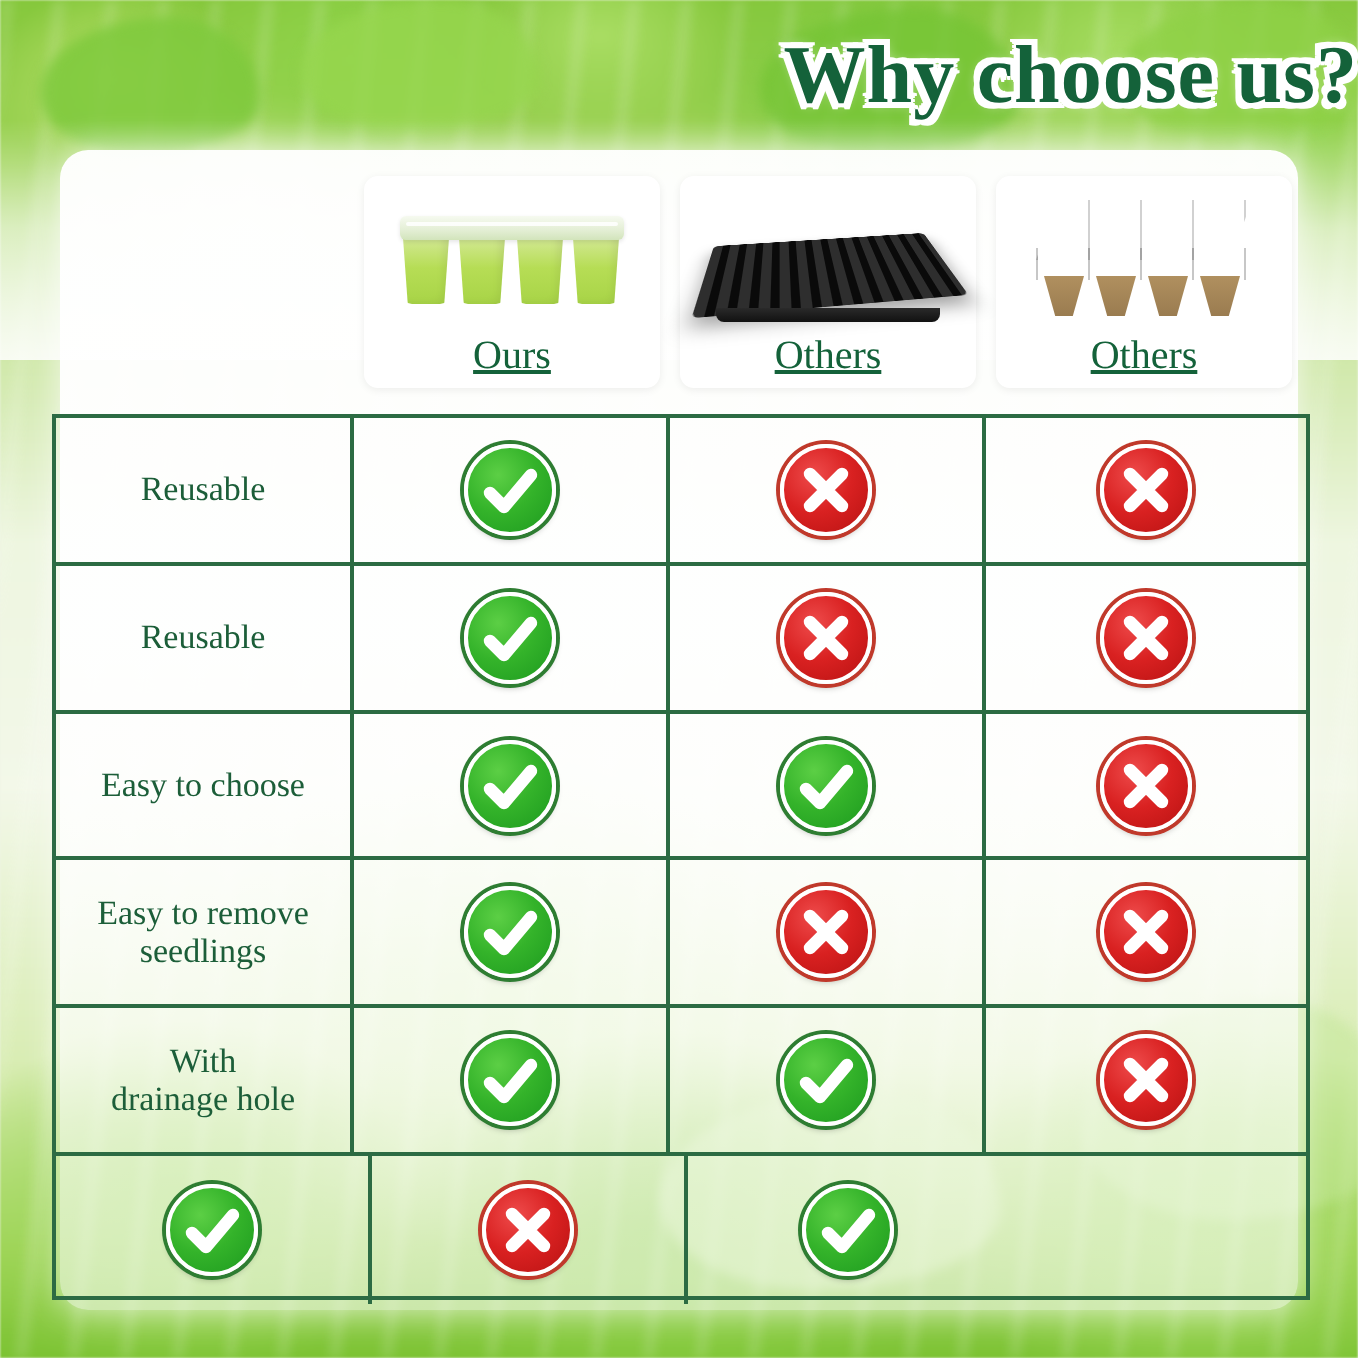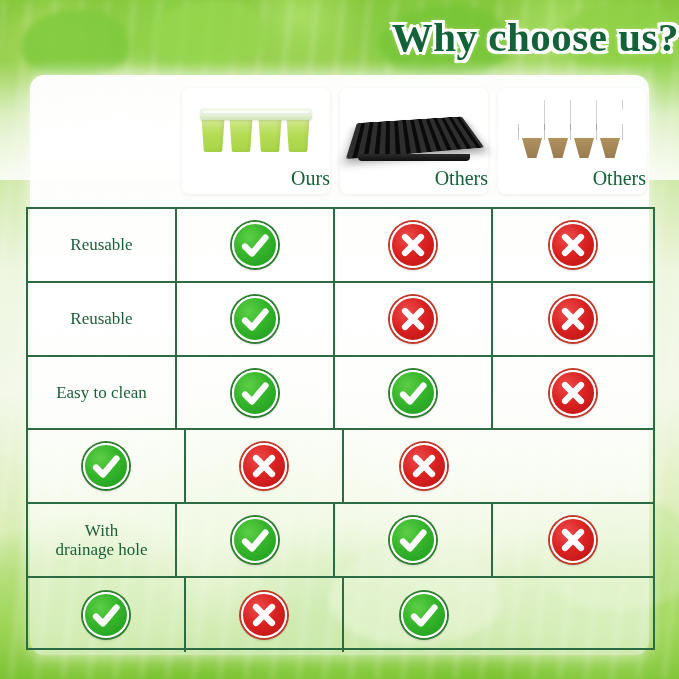--- a/index.html
+++ b/index.html
@@ -57,22 +57,22 @@
        3px 3px 0 #fff, -3px 3px 0 #fff, 3px -3px 0 #fff, -3px -3px 0 #fff,
        0 0 7px rgba(255,255,255,.95);
   }
 
   
   .headrow{position:absolute;left:0;top:88px;width:679px;height:108px;}
   .hcard{position:absolute;top:0;width:148px;height:106px;background:#fff;border-radius:7px;
     box-shadow:0 1px 4px rgba(0,0,0,0.07);}
   .hcard.c1{left:182px;} .hcard.c2{left:340px;} .hcard.c3{left:498px;}
   .hpic{position:absolute;left:0;top:4px;width:148px;height:66px;}
-  .hlabel{position:absolute;left:0;bottom:4px;width:148px;text-align:right;
-    font-size:20px;color:#14623a;font-family:"Liberation Serif",serif;}
+  .hlabel{position:absolute;left:0;bottom:4px;width:148px;text-align:center;
+    font-size:20px;color:#14623a;font-family:"Liberation Serif",serif;text-decoration:underline;}
 
   
   .cups{position:absolute;left:50%;top:10px;transform:translateX(-50%);width:112px;height:52px;}
   .cup{position:absolute;top:10px;width:24px;height:40px;
     background:linear-gradient(180deg,#e9f3d2 0%,#cfe78c 22%,#b6dd55 55%,#a8d447 100%);
     border-radius:2px 2px 5px 5px;clip-path:polygon(0 0,100% 0,88% 100%,12% 100%);
     box-shadow:inset -3px 0 4px rgba(0,0,0,0.07);}
   .cup.k1{left:1px}.cup.k2{left:29px}.cup.k3{left:58px}.cup.k4{left:86px}
   .cuprim{position:absolute;left:0;top:6px;width:112px;height:12px;
     background:linear-gradient(180deg,#f6faf0 0%,#e3eed4 60%,#d2e4bb 100%);
@@ -236,45 +236,48 @@
         <div class="tcell c-mark last">
           <span class="ico no">
             <svg viewBox="0 0 42 42">
               <path d="M13 13 L29 29 M29 13 L13 29" fill="none" stroke="#ffffff" stroke-width="6.2" stroke-linecap="round"></path>
             </svg>
           </span>
         </div>
       </div>
       <div class="trow">
         <div class="tcell c-label">
-          <div class="lbl">Easy to clean</div>
-        </div>
-        <div class="tcell c-mark">
-          <span class="ico ok">
-            <svg viewBox="0 0 42 42">
-              <path d="M11 22.5 L18 29.5 L31.5 13.5" fill="none" stroke="#ffffff" stroke-width="6.2" stroke-linecap="round" stroke-linejoin="round"></path>
-            </svg>
-          </span>
-        </div>
-        <div class="tcell c-mark">
-          <span class="ico ok">
-            <svg viewBox="0 0 42 42">
-              <path d="M11 22.5 L18 29.5 L31.5 13.5" fill="none" stroke="#ffffff" stroke-width="6.2" stroke-linecap="round" stroke-linejoin="round"></path>
-            </svg>
-          </span>
-        </div>
-        <div class="tcell c-mark last">
-          <span class="ico no">
-            <svg viewBox="0 0 42 42">
-              <path d="M13 13 L29 29 M29 13 L13 29" fill="none" stroke="#ffffff" stroke-width="6.2" stroke-linecap="round"></path>
-            </svg>
-          </span>
-        </div>
-      </div>
-      <div class="trow">
+          <div class="lbl">Easy to choose</div>
+        </div>
+        <div class="tcell c-mark">
+          <span class="ico ok">
+            <svg viewBox="0 0 42 42">
+              <path d="M11 22.5 L18 29.5 L31.5 13.5" fill="none" stroke="#ffffff" stroke-width="6.2" stroke-linecap="round" stroke-linejoin="round"></path>
+            </svg>
+          </span>
+        </div>
+        <div class="tcell c-mark">
+          <span class="ico ok">
+            <svg viewBox="0 0 42 42">
+              <path d="M11 22.5 L18 29.5 L31.5 13.5" fill="none" stroke="#ffffff" stroke-width="6.2" stroke-linecap="round" stroke-linejoin="round"></path>
+            </svg>
+          </span>
+        </div>
+        <div class="tcell c-mark last">
+          <span class="ico no">
+            <svg viewBox="0 0 42 42">
+              <path d="M13 13 L29 29 M29 13 L13 29" fill="none" stroke="#ffffff" stroke-width="6.2" stroke-linecap="round"></path>
+            </svg>
+          </span>
+        </div>
+      </div>
+      <div class="trow">
+        <div class="tcell c-label">
+          <div class="lbl">Easy to remove<br>seedlings</div>
+        </div>
         <div class="tcell c-mark">
           <span class="ico ok">
             <svg viewBox="0 0 42 42">
               <path d="M11 22.5 L18 29.5 L31.5 13.5" fill="none" stroke="#ffffff" stroke-width="6.2" stroke-linecap="round" stroke-linejoin="round"></path>
             </svg>
           </span>
         </div>
         <div class="tcell c-mark">
           <span class="ico no">
             <svg viewBox="0 0 42 42">

